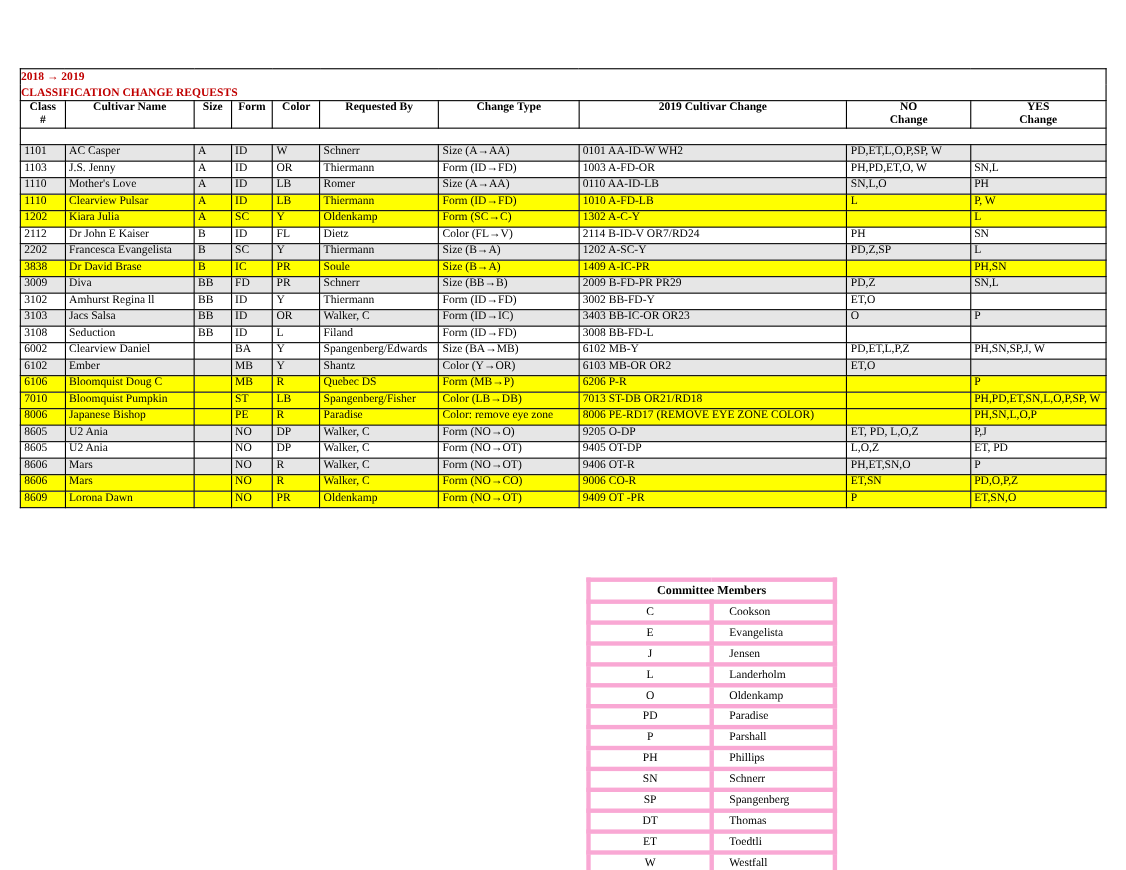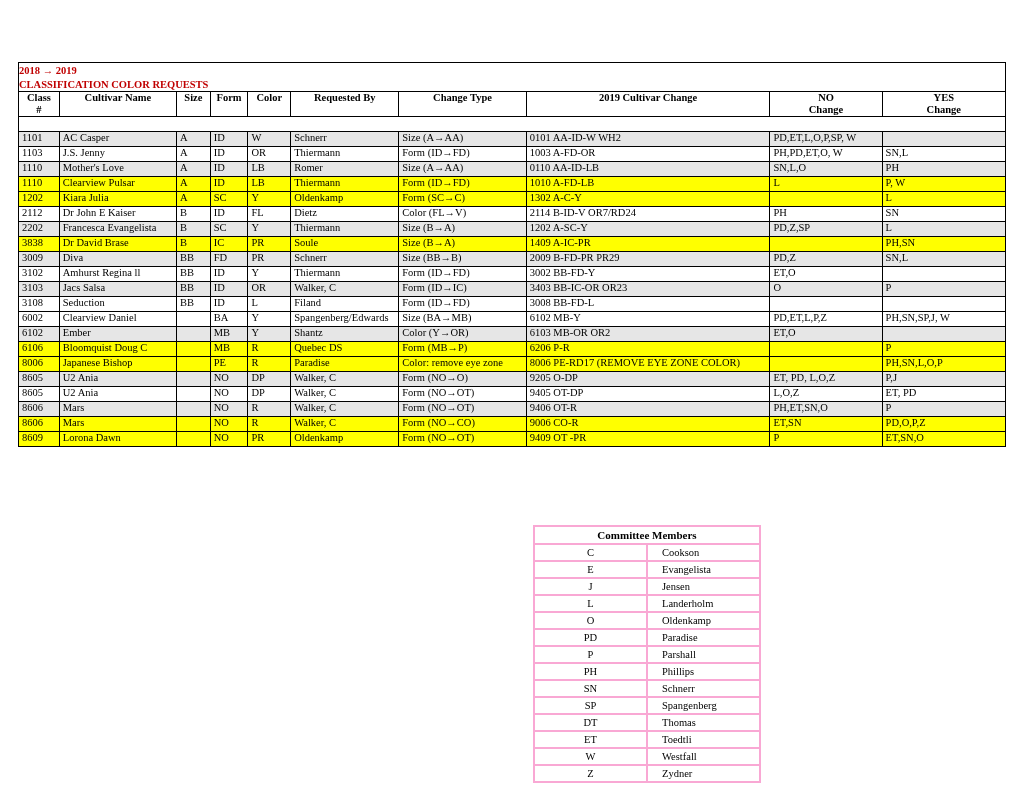--- a/index.html
+++ b/index.html
@@ -68,21 +68,21 @@
     top: 525px;
     width: 228px;
   }
   table.comm {
     border-collapse: collapse;
     width: 228px;
     table-layout: fixed;
     border: 1px solid #000;
   }
   table.comm td {
-    border: 2px solid #f9a8d4;
+    border: 4px solid #f9a8d4;
     font-size: 10.5px;
     height: 15px;
     padding: 0 4px;
   }
   table.comm td.code { text-align: center; width: 72px; }
   table.comm td.name { text-align: left; padding-left: 14px; }
   table.comm td.head {
     text-align: center;
     font-weight: bold;
     font-size: 11px;
@@ -106,21 +106,21 @@
         <col style="width:125px">
         <col style="width:239px">
         <col style="width:110px">
         <col style="width:121px">
       </colgroup>
       <tbody>
         <tr class="title-row">
           <td class="title-cell" colspan="10">2018 → 2019</td>
         </tr>
         <tr class="title-row2">
-          <td class="title-cell" colspan="10">CLASSIFICATION COLOR REQUESTS</td>
+          <td class="title-cell" colspan="10">CLASSIFICATION CHANGE REQUESTS</td>
         </tr>
         <tr>
           <th><span>Class</span><br><span>#</span></th>
           <th>Cultivar Name</th>
           <th>Size</th>
           <th>Form</th>
           <th>Color</th>
           <th>Requested By</th>
           <th>Change Type</th>
           <th>2019 Cultivar Change</th>
@@ -306,20 +306,32 @@
             <td></td>
             <td>MB</td>
             <td>R</td>
             <td>Quebec DS</td>
             <td>Form (MB→P)</td>
             <td>6206  P-R</td>
             <td></td>
             <td>P</td>
           </tr>
           <tr class="hl">
+            <td>7010</td>
+            <td>Bloomquist Pumpkin</td>
+            <td></td>
+            <td>ST</td>
+            <td>LB</td>
+            <td>Spangenberg/Fisher</td>
+            <td>Color (LB→DB)</td>
+            <td>7013  ST-DB    OR21/RD18</td>
+            <td></td>
+            <td>PH,PD,ET,SN,L,O,P,SP, W</td>
+          </tr>
+          <tr class="hl">
             <td>8006</td>
             <td>Japanese Bishop</td>
             <td></td>
             <td>PE</td>
             <td>R</td>
             <td>Paradise</td>
             <td>Color: remove eye zone</td>
             <td>8006  PE-RD17 (REMOVE EYE ZONE COLOR)</td>
             <td></td>
             <td>PH,SN,L,O,P</td>

